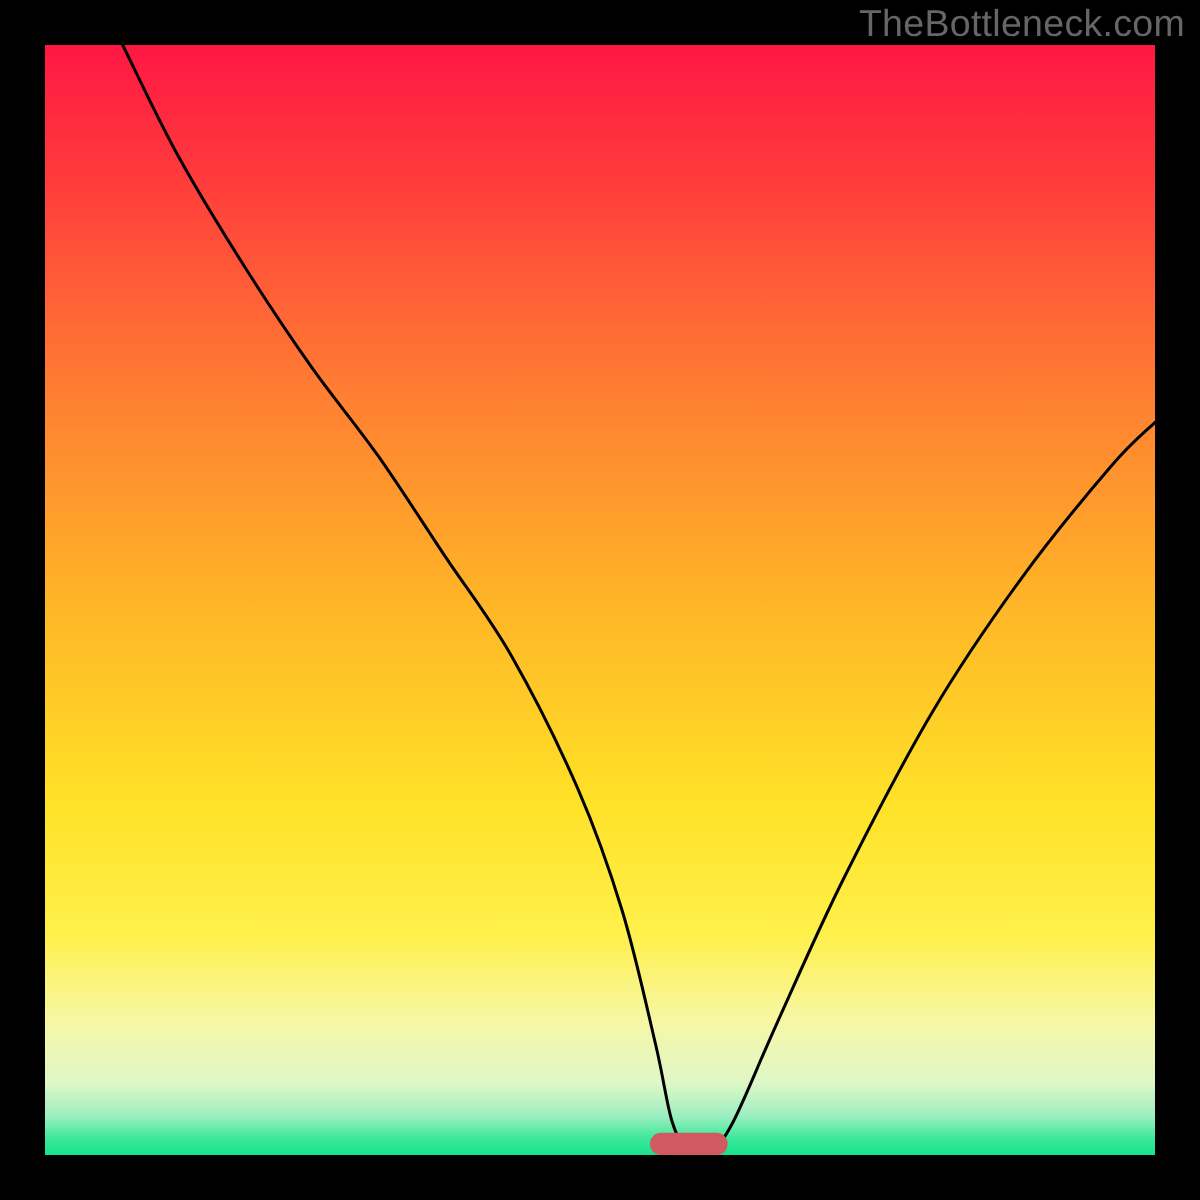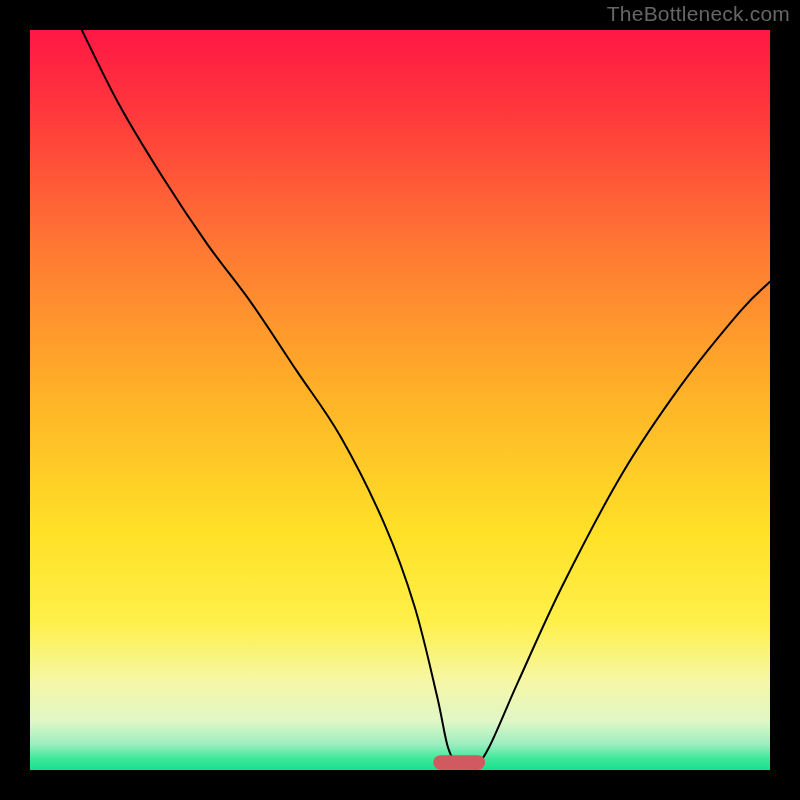--- a/index.html
+++ b/index.html
@@ -15,21 +15,21 @@
     position: relative;
     width: 800px;
     height: 800px;
     background: #000;
   }
   .watermark {
     position: absolute;
     top: 2px;
     right: 10px;
     color: #666666;
-    font-size: 21px;
+    font-size: 25px;
     font-weight: 500;
     letter-spacing: 0.2px;
     z-index: 10;
   }
   .plot-area {
     position: absolute;
     left: 30px;
     top: 30px;
     width: 740px;
     height: 740px;

